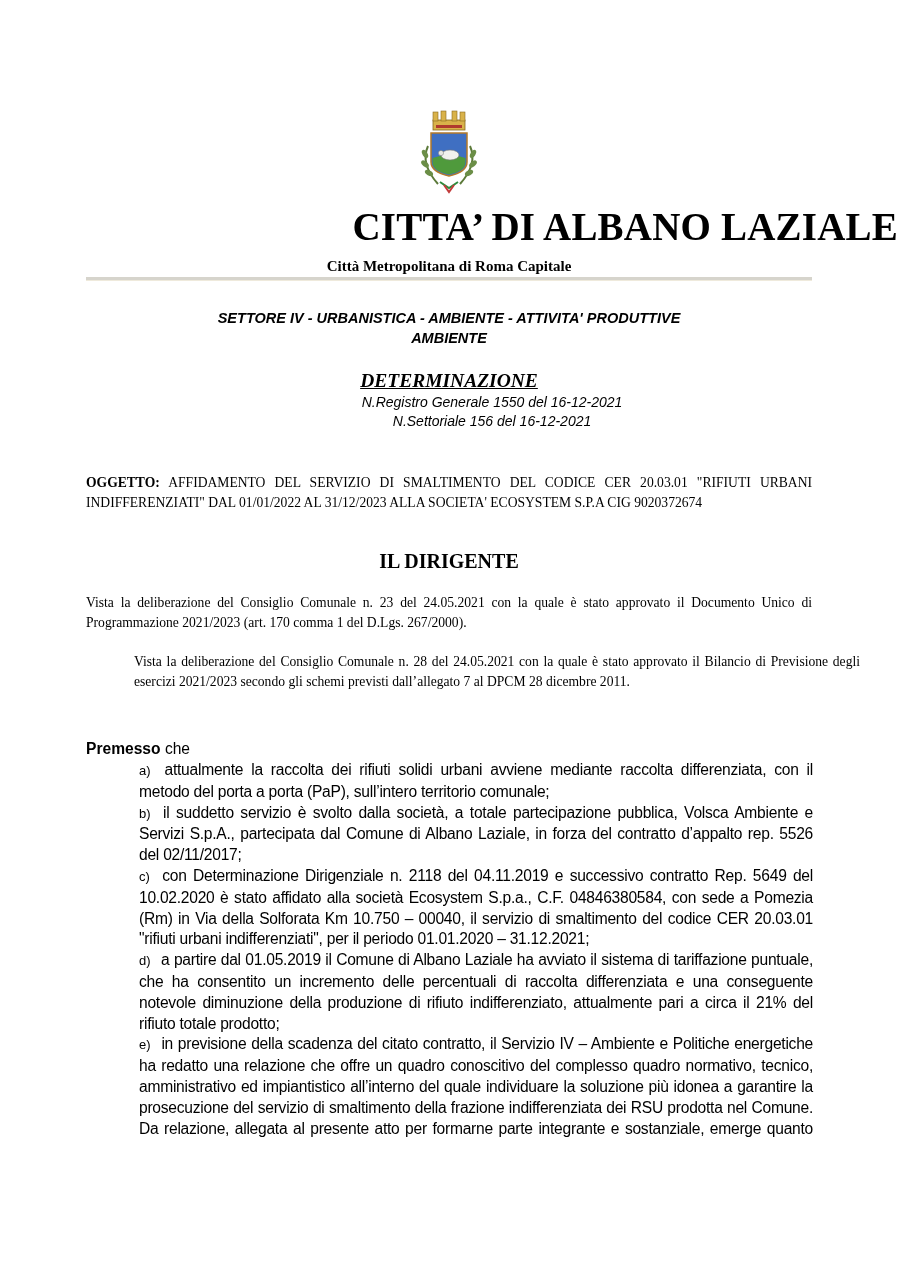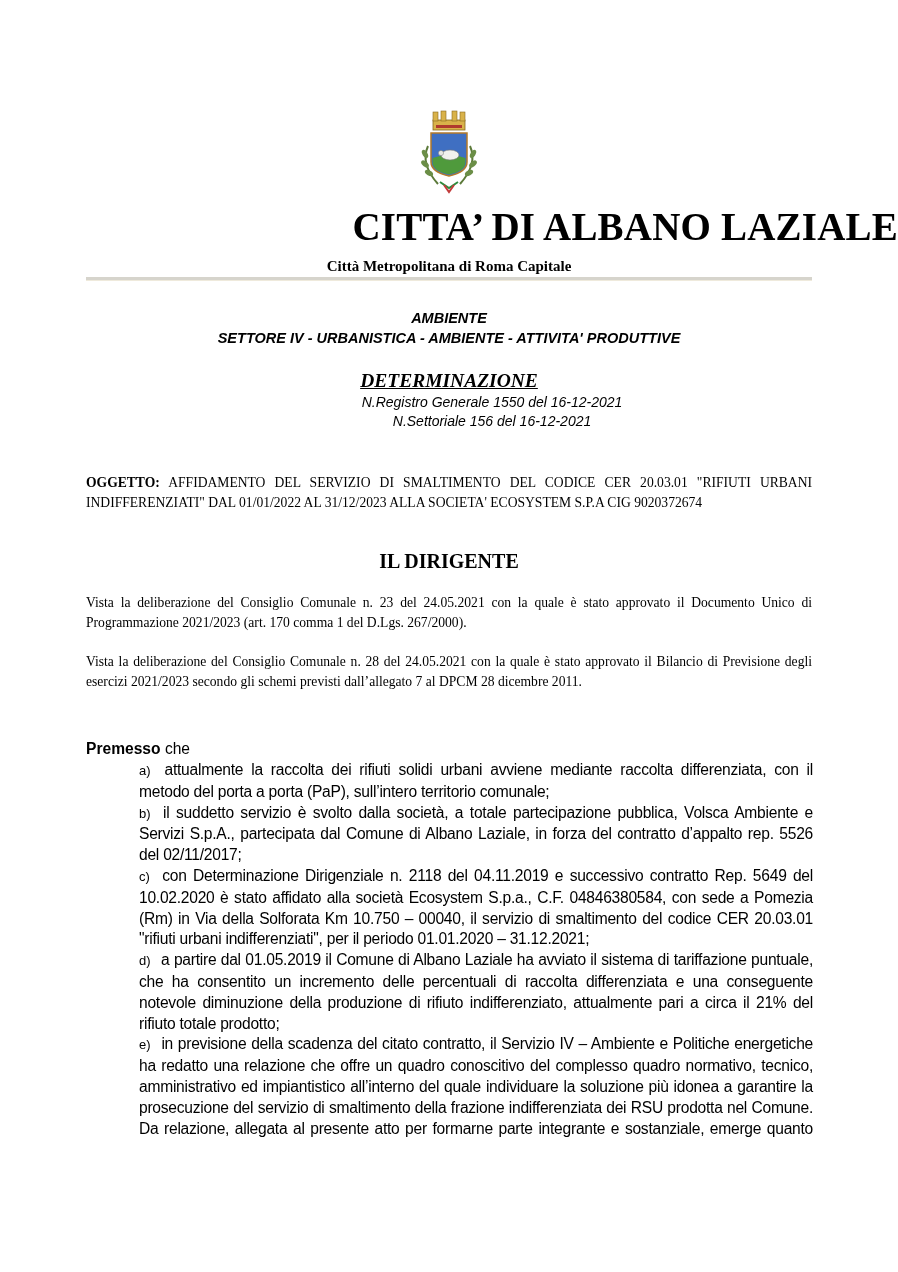--- a/index.html
+++ b/index.html
@@ -44,21 +44,21 @@
     font-family: "Liberation Serif", serif; font-size: 13.6px; line-height: 19.5px;
     text-align: justify; text-align-last: left;
   }
   .oggetto { top: 473px; }
   .oggetto b { font-weight: bold; }
   .dirigente {
     position: absolute; left: 0; width: 898px; top: 552px; text-align: center;
     font-family: "Liberation Serif", serif; font-weight: bold; font-size: 20px; line-height: 18px;
   }
   .vista1 { top: 593px; }
-  .vista2 { top: 652px; }
+  .vista2 { top: 652px; margin-left: 48px; }
 
   .premesso {
     position: absolute; left: 86px; top: 739px;
     font-family: "Liberation Sans", sans-serif; font-size: 15.6px; line-height: 20px;
   }
   .premesso b { font-weight: bold; }
 
   .items {
     position: absolute; left: 139px; width: 674px; top: 760px;
     font-family: "Liberation Sans", sans-serif; font-size: 15.6px; line-height: 20.8px;
@@ -100,22 +100,22 @@
 
     <path d="M26 76 L35 82 L44 76" fill="none" stroke="#2e8b3d" stroke-width="2"></path>
     <path d="M30 79 L35 86 L40 79" fill="none" stroke="#c23b3b" stroke-width="2"></path>
   </svg>
 
   <div class="city-title">CITTA’ DI ALBANO LAZIALE</div>
   <div class="city-subtitle">Città Metropolitana di Roma Capitale</div>
   <div class="hr-sep"></div>
 
   <div class="sector">
+    <div>SETTORE IV - URBANISTICA - AMBIENTE - ATTIVITA' PRODUTTIVE</div>
     <div>AMBIENTE</div>
-    <div>SETTORE IV - URBANISTICA - AMBIENTE - ATTIVITA' PRODUTTIVE</div>
   </div>
 
   <div class="det-title">DETERMINAZIONE</div>
   <div class="det-num n1">N.Registro Generale 1550 del 16-12-2021</div>
   <div class="det-num n2">N.Settoriale 156 del 16-12-2021</div>
 
   <div class="serif-par oggetto">
     <b>OGGETTO:</b>
     <span>AFFIDAMENTO DEL SERVIZIO DI SMALTIMENTO DEL CODICE CER 20.03.01 "RIFIUTI URBANI INDIFFERENZIATI" DAL 01/01/2022 AL 31/12/2023 ALLA SOCIETA' ECOSYSTEM S.P.A CIG 9020372674</span>
   </div>

